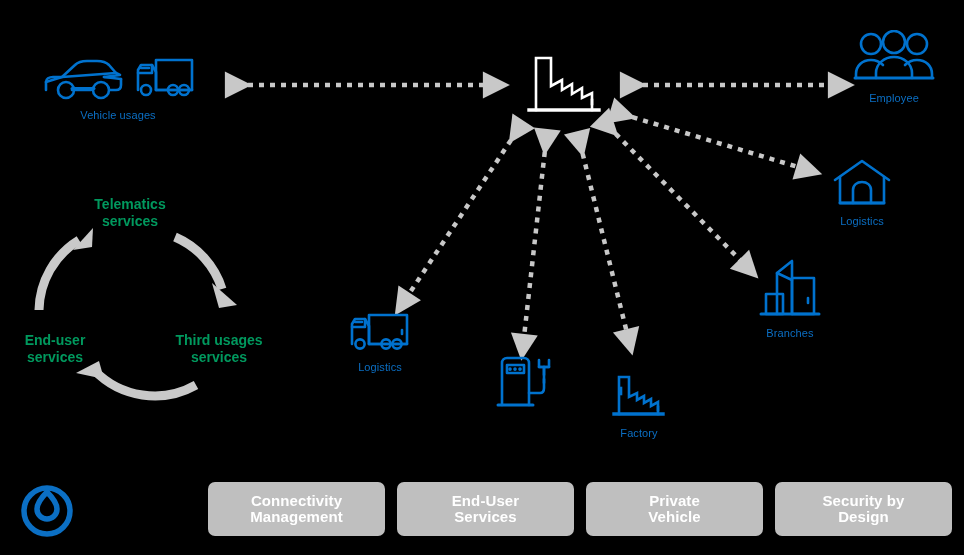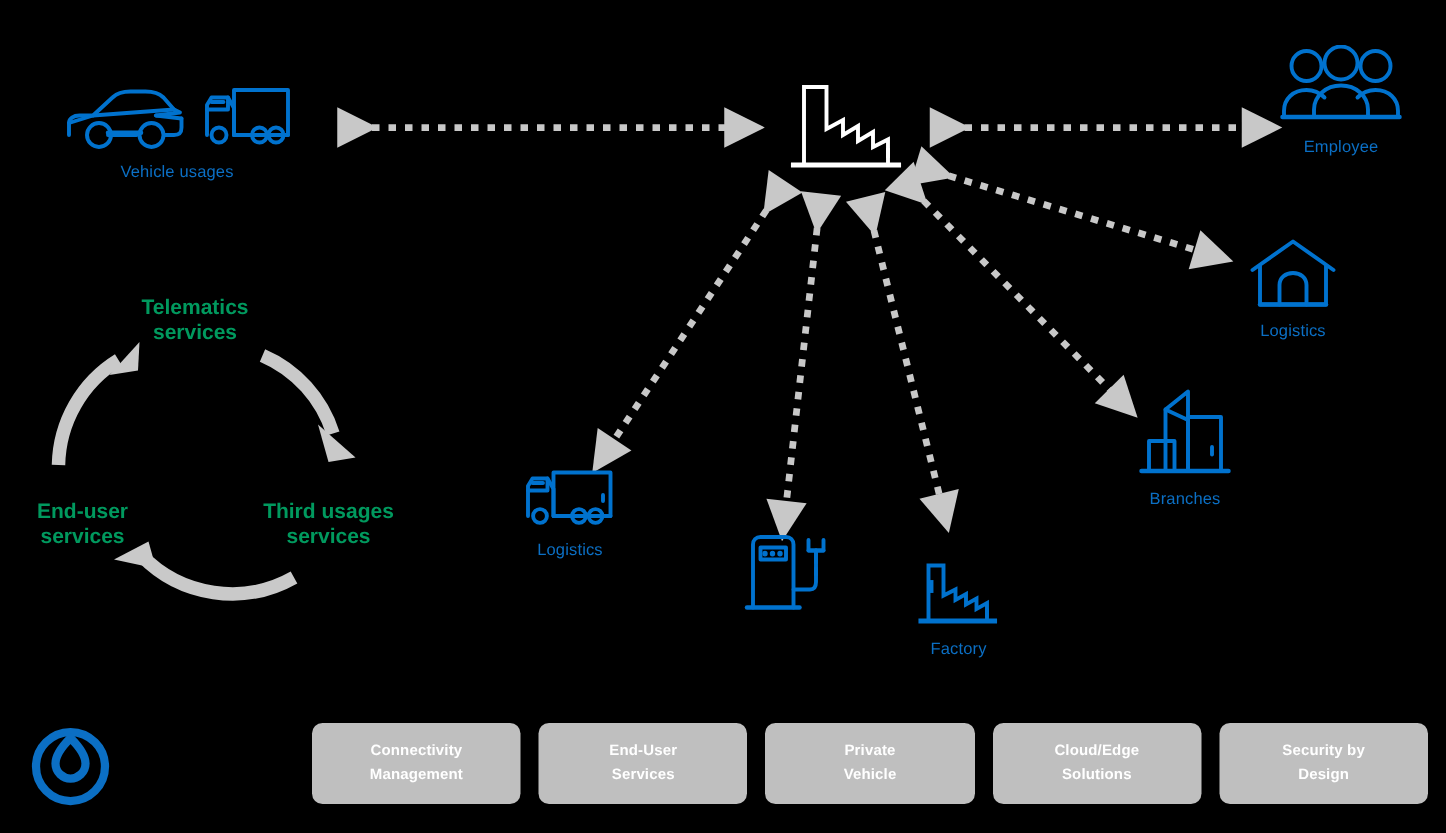--- a/index.html
+++ b/index.html
@@ -52,21 +52,21 @@
     width: 744px;
     height: 54px;
     display: flex;
     gap: 12px;
   }
   .pill {
     flex: 1 1 0;
     background: #bfbfbf;
     border-radius: 7px;
     color: #ffffff;
-    font-size: 10px;
+    font-size: 15px;
     font-weight: bold;
     line-height: 16px;
     display: flex;
     align-items: center;
     justify-content: center;
     text-align: center;
     white-space: pre-line;
     letter-spacing: 0.1px;
   }
 
@@ -276,19 +276,17 @@
     </svg>
   </div>
 
   <div class="pill-row">
     <div class="pill">Connectivity
 Management</div>
     <div class="pill">End-User
 Services</div>
     <div class="pill">Private
 Vehicle</div>
-    <div class="pill">Cloud/Edge
-Solutions</div>
     <div class="pill">Security by
 Design</div>
   </div>
 
 </div>
 
 </body></html>

